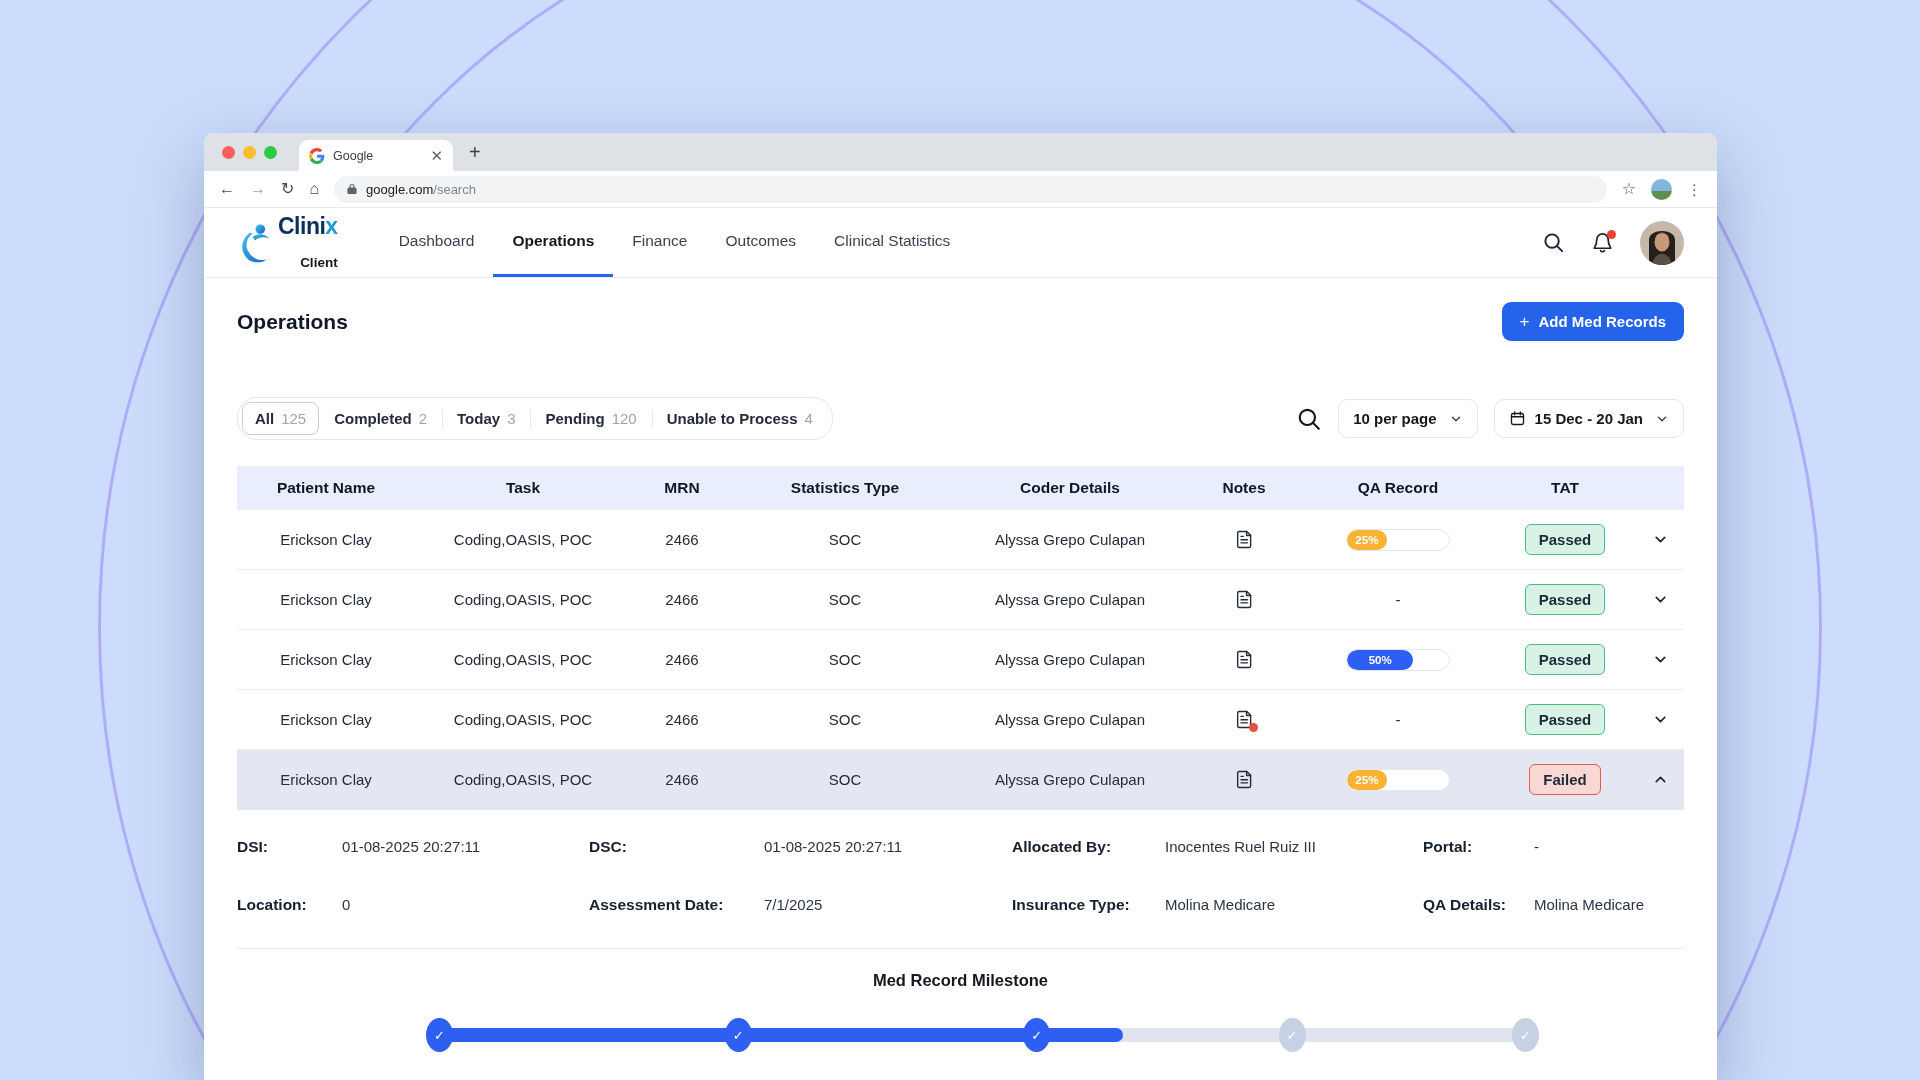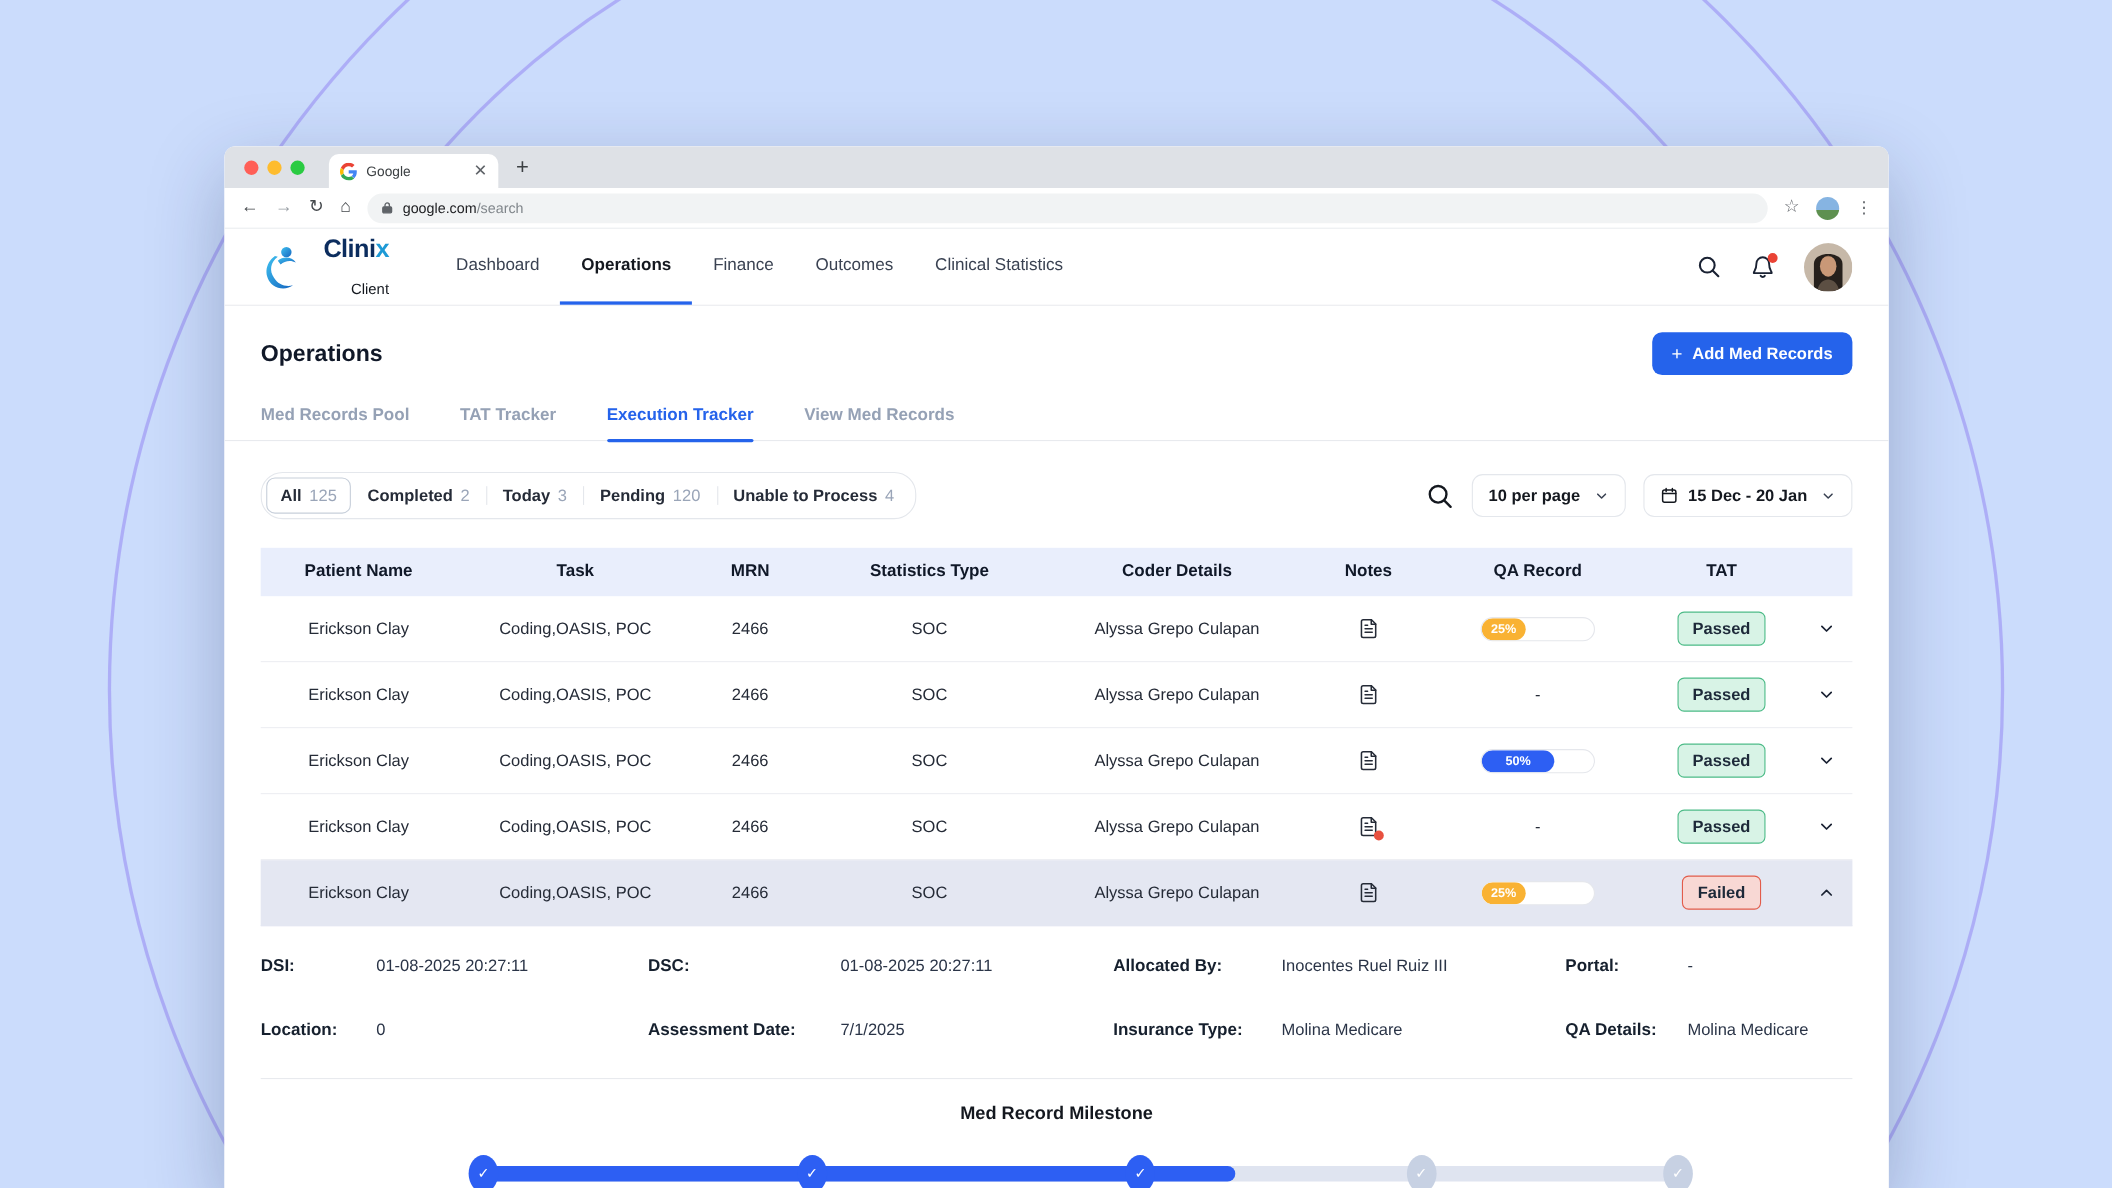--- a/index.html
+++ b/index.html
@@ -37,25 +37,25 @@
   .url-domain { color: #202124; } .url-path { color: #80868B; }
   .url-actions { display: flex; gap: 15px; align-items: center; }
   .star { font-size: 16px; color: #5F6368; cursor: pointer; line-height: 1; }
   .mini-avatar { width: 21px; height: 21px; border-radius: 50%; cursor: pointer;
     background: linear-gradient(180deg, #86B4E2 0 55%, #5E9050 55% 100%); }
   .kebab { font-size: 15px; color: #5F6368; cursor: pointer; line-height: 1; letter-spacing: 0; }
 
   
   .app { background: #fff; }
   .appnav { height: 70px; display: flex; align-items: stretch; padding: 0 33px; border-bottom: 1px solid #EAECEF; }
-  .brand { display: flex; align-items: center; gap: 19px; align-self: center; }
+  .brand { display: flex; align-items: center; gap: 3px; align-self: center; }
   .brand-text { display: flex; flex-direction: column; line-height: 1; }
   .brand-name { font-size: 23px; font-weight: 800; color: #0C2D5E; letter-spacing: -0.5px; }
   .brand-name .bx { color: #1E9AD6; }
-  .brand-sub { font-size: 13.5px; font-weight: 400; color: #14181F; align-self: flex-end; margin-top: 18px; }
+  .brand-sub { font-size: 13.5px; font-weight: 700; color: #14181F; align-self: flex-end; margin-top: 18px; }
   .nav-links { display: flex; margin-left: 42px; }
   .nav-link { display: flex; align-items: center; padding: 0 19px; font-size: 15.5px;
     color: #3A4252; border-bottom: 3px solid transparent; cursor: pointer; }
   .nav-link.active { font-weight: 700; color: #14181F; border-bottom-color: #2563EB; }
   .nav-right { margin-left: auto; display: flex; align-items: center; gap: 26px; }
   .icon-btn { display: inline-flex; cursor: pointer; position: relative; }
   .bell-dot { position: absolute; top: -1px; right: -2px; width: 9px; height: 9px; background: #EA4335; border-radius: 50%; }
   .avatar { width: 44px; height: 44px; border-radius: 50%; overflow: hidden; cursor: pointer; flex: none; }
 
   .pagehead { display: flex; align-items: center; justify-content: space-between; padding: 24px 33px 28px; }
@@ -227,26 +227,20 @@
       </div>
 
       <div class="pagehead">
         <div class="page-title">Operations</div>
         <button class="add-btn">
           <span class="add-plus">+</span>
           <span>Add Med Records</span>
         </button>
       </div>
 
-      <div class="page-tabs" id="page-tabs">
-          <div class="ptab">Med Records Pool</div>
-          <div class="ptab">TAT Tracker</div>
-          <div class="ptab active">Execution Tracker</div>
-          <div class="ptab">View Med Records</div>
-        </div>
 
       <div class="filter-row">
         <div class="chip-group" id="chip-group">
             <div class="chip active">
               <span class="chip-label">All</span>
               <span class="chip-count">125</span>
             </div>
             <div class="chip">
               <span class="chip-label">Completed</span>
               <span class="chip-count">2</span>

